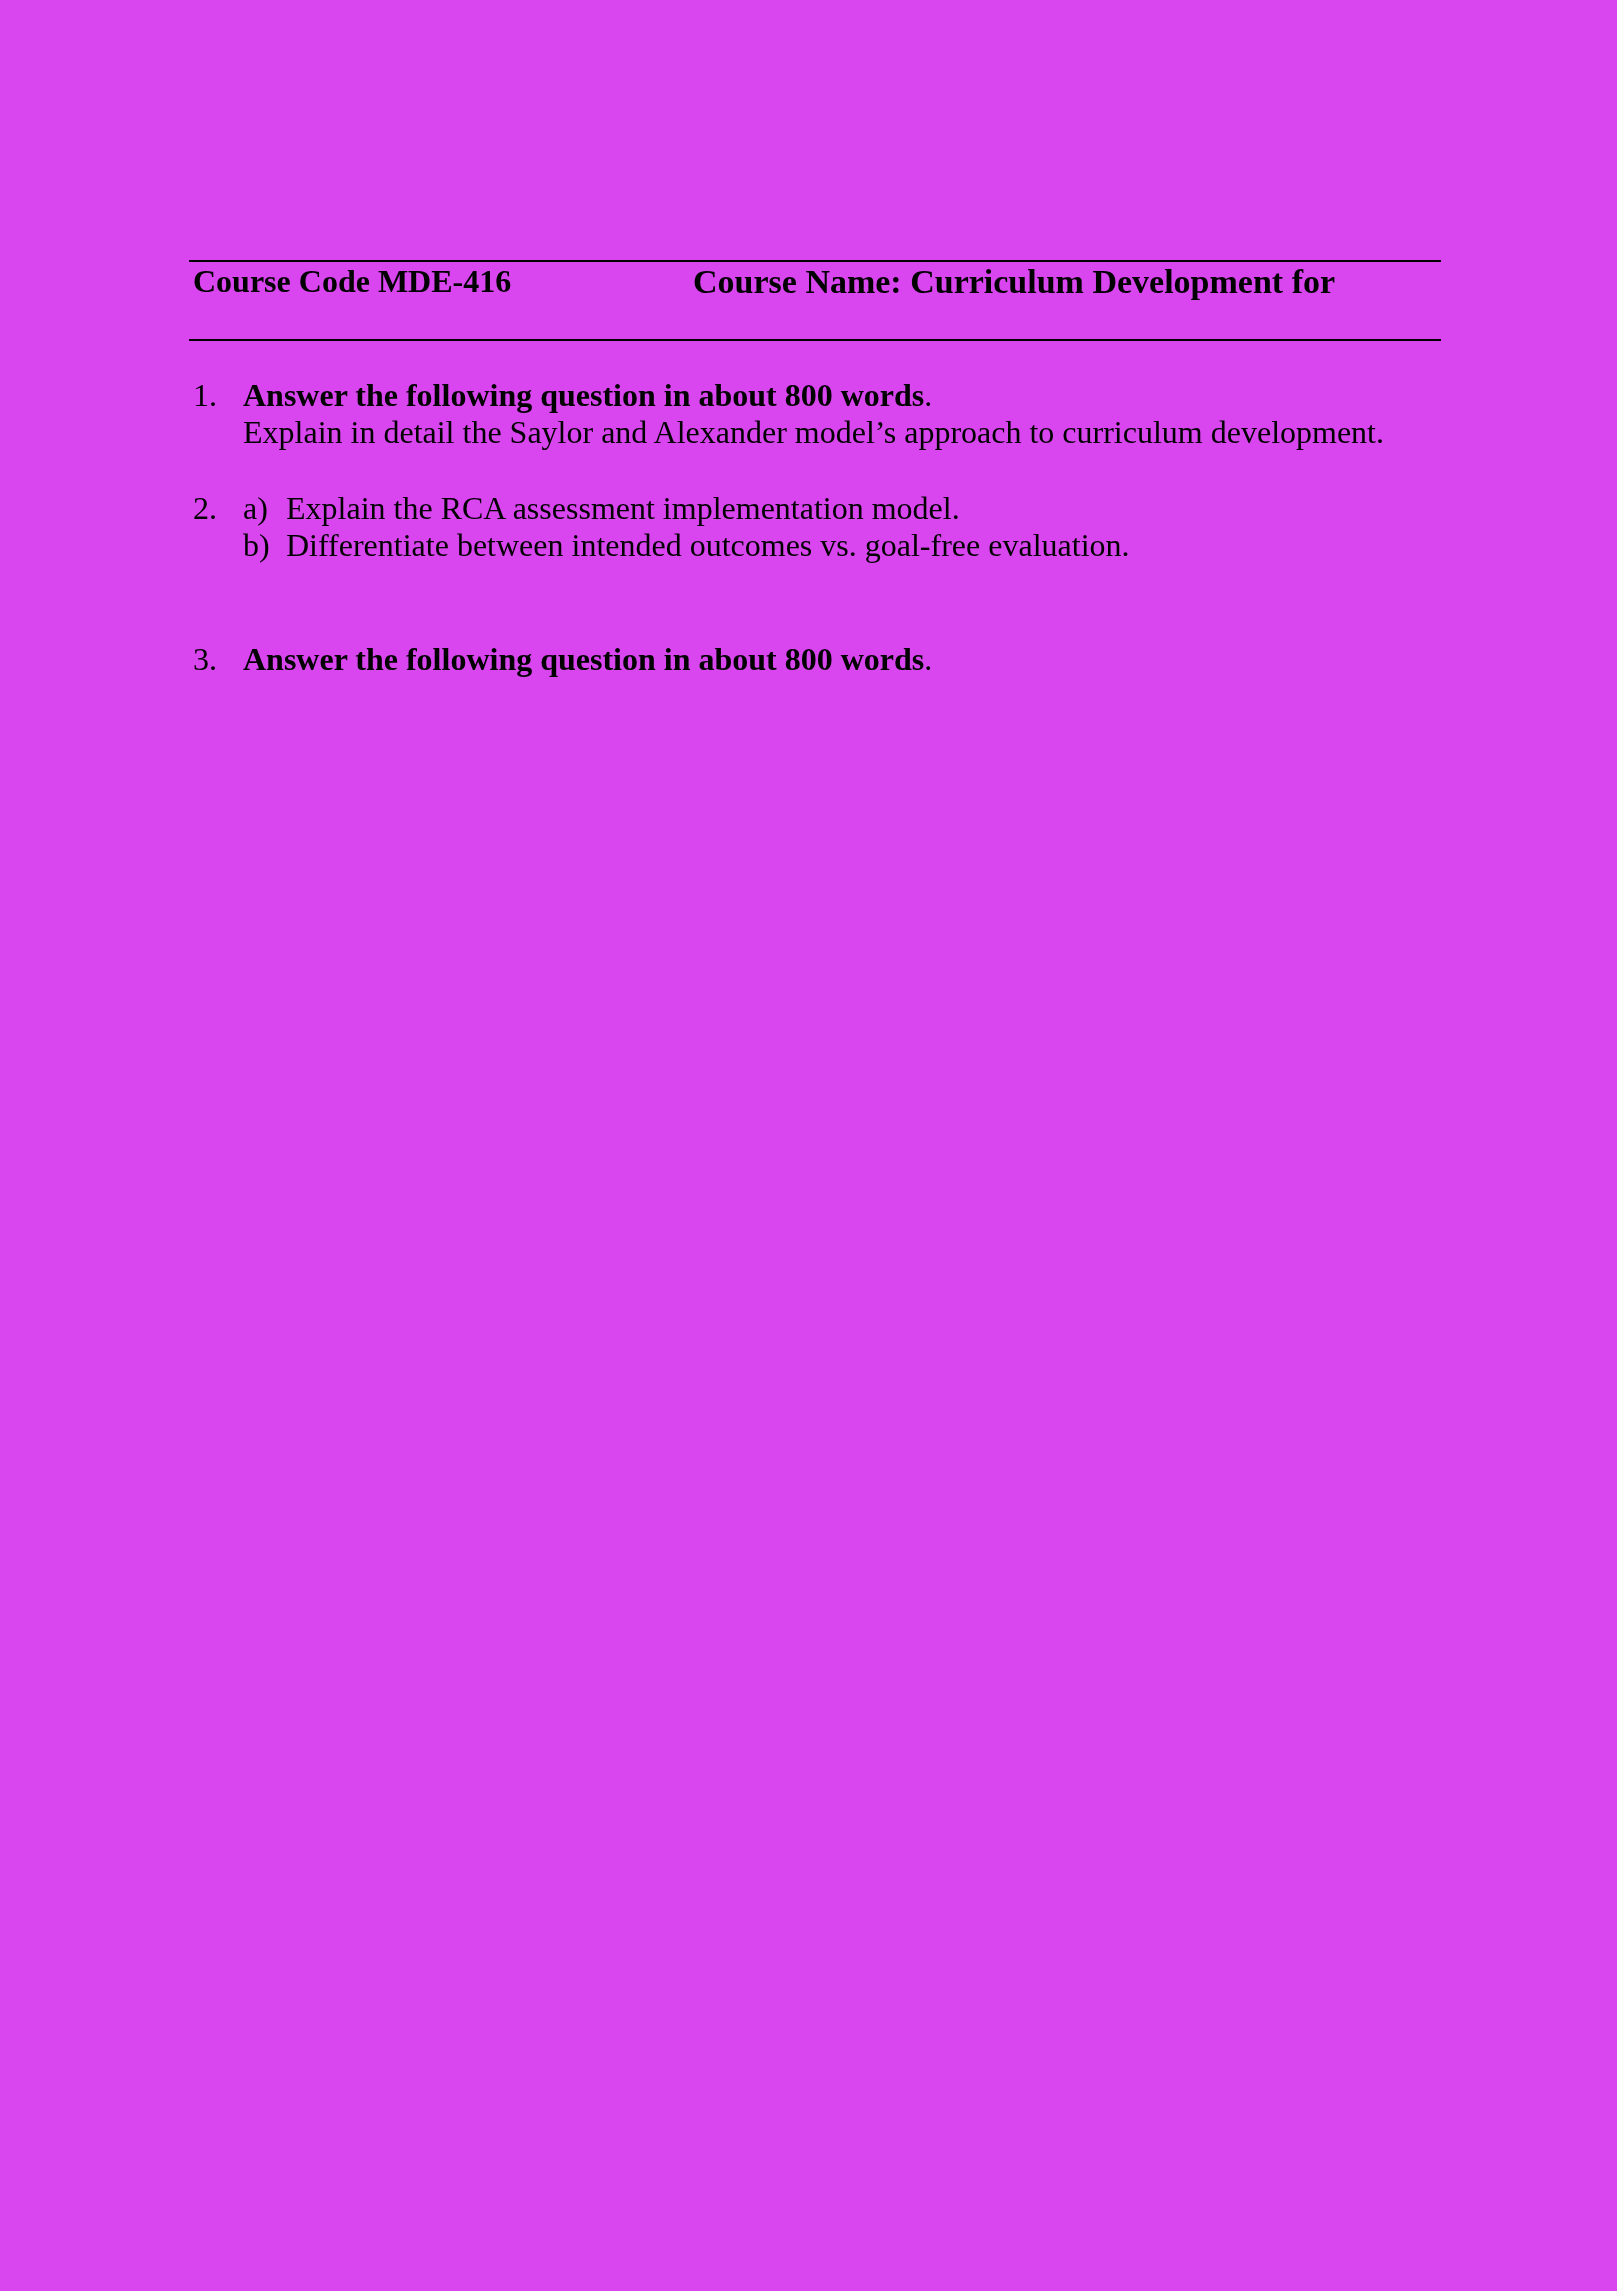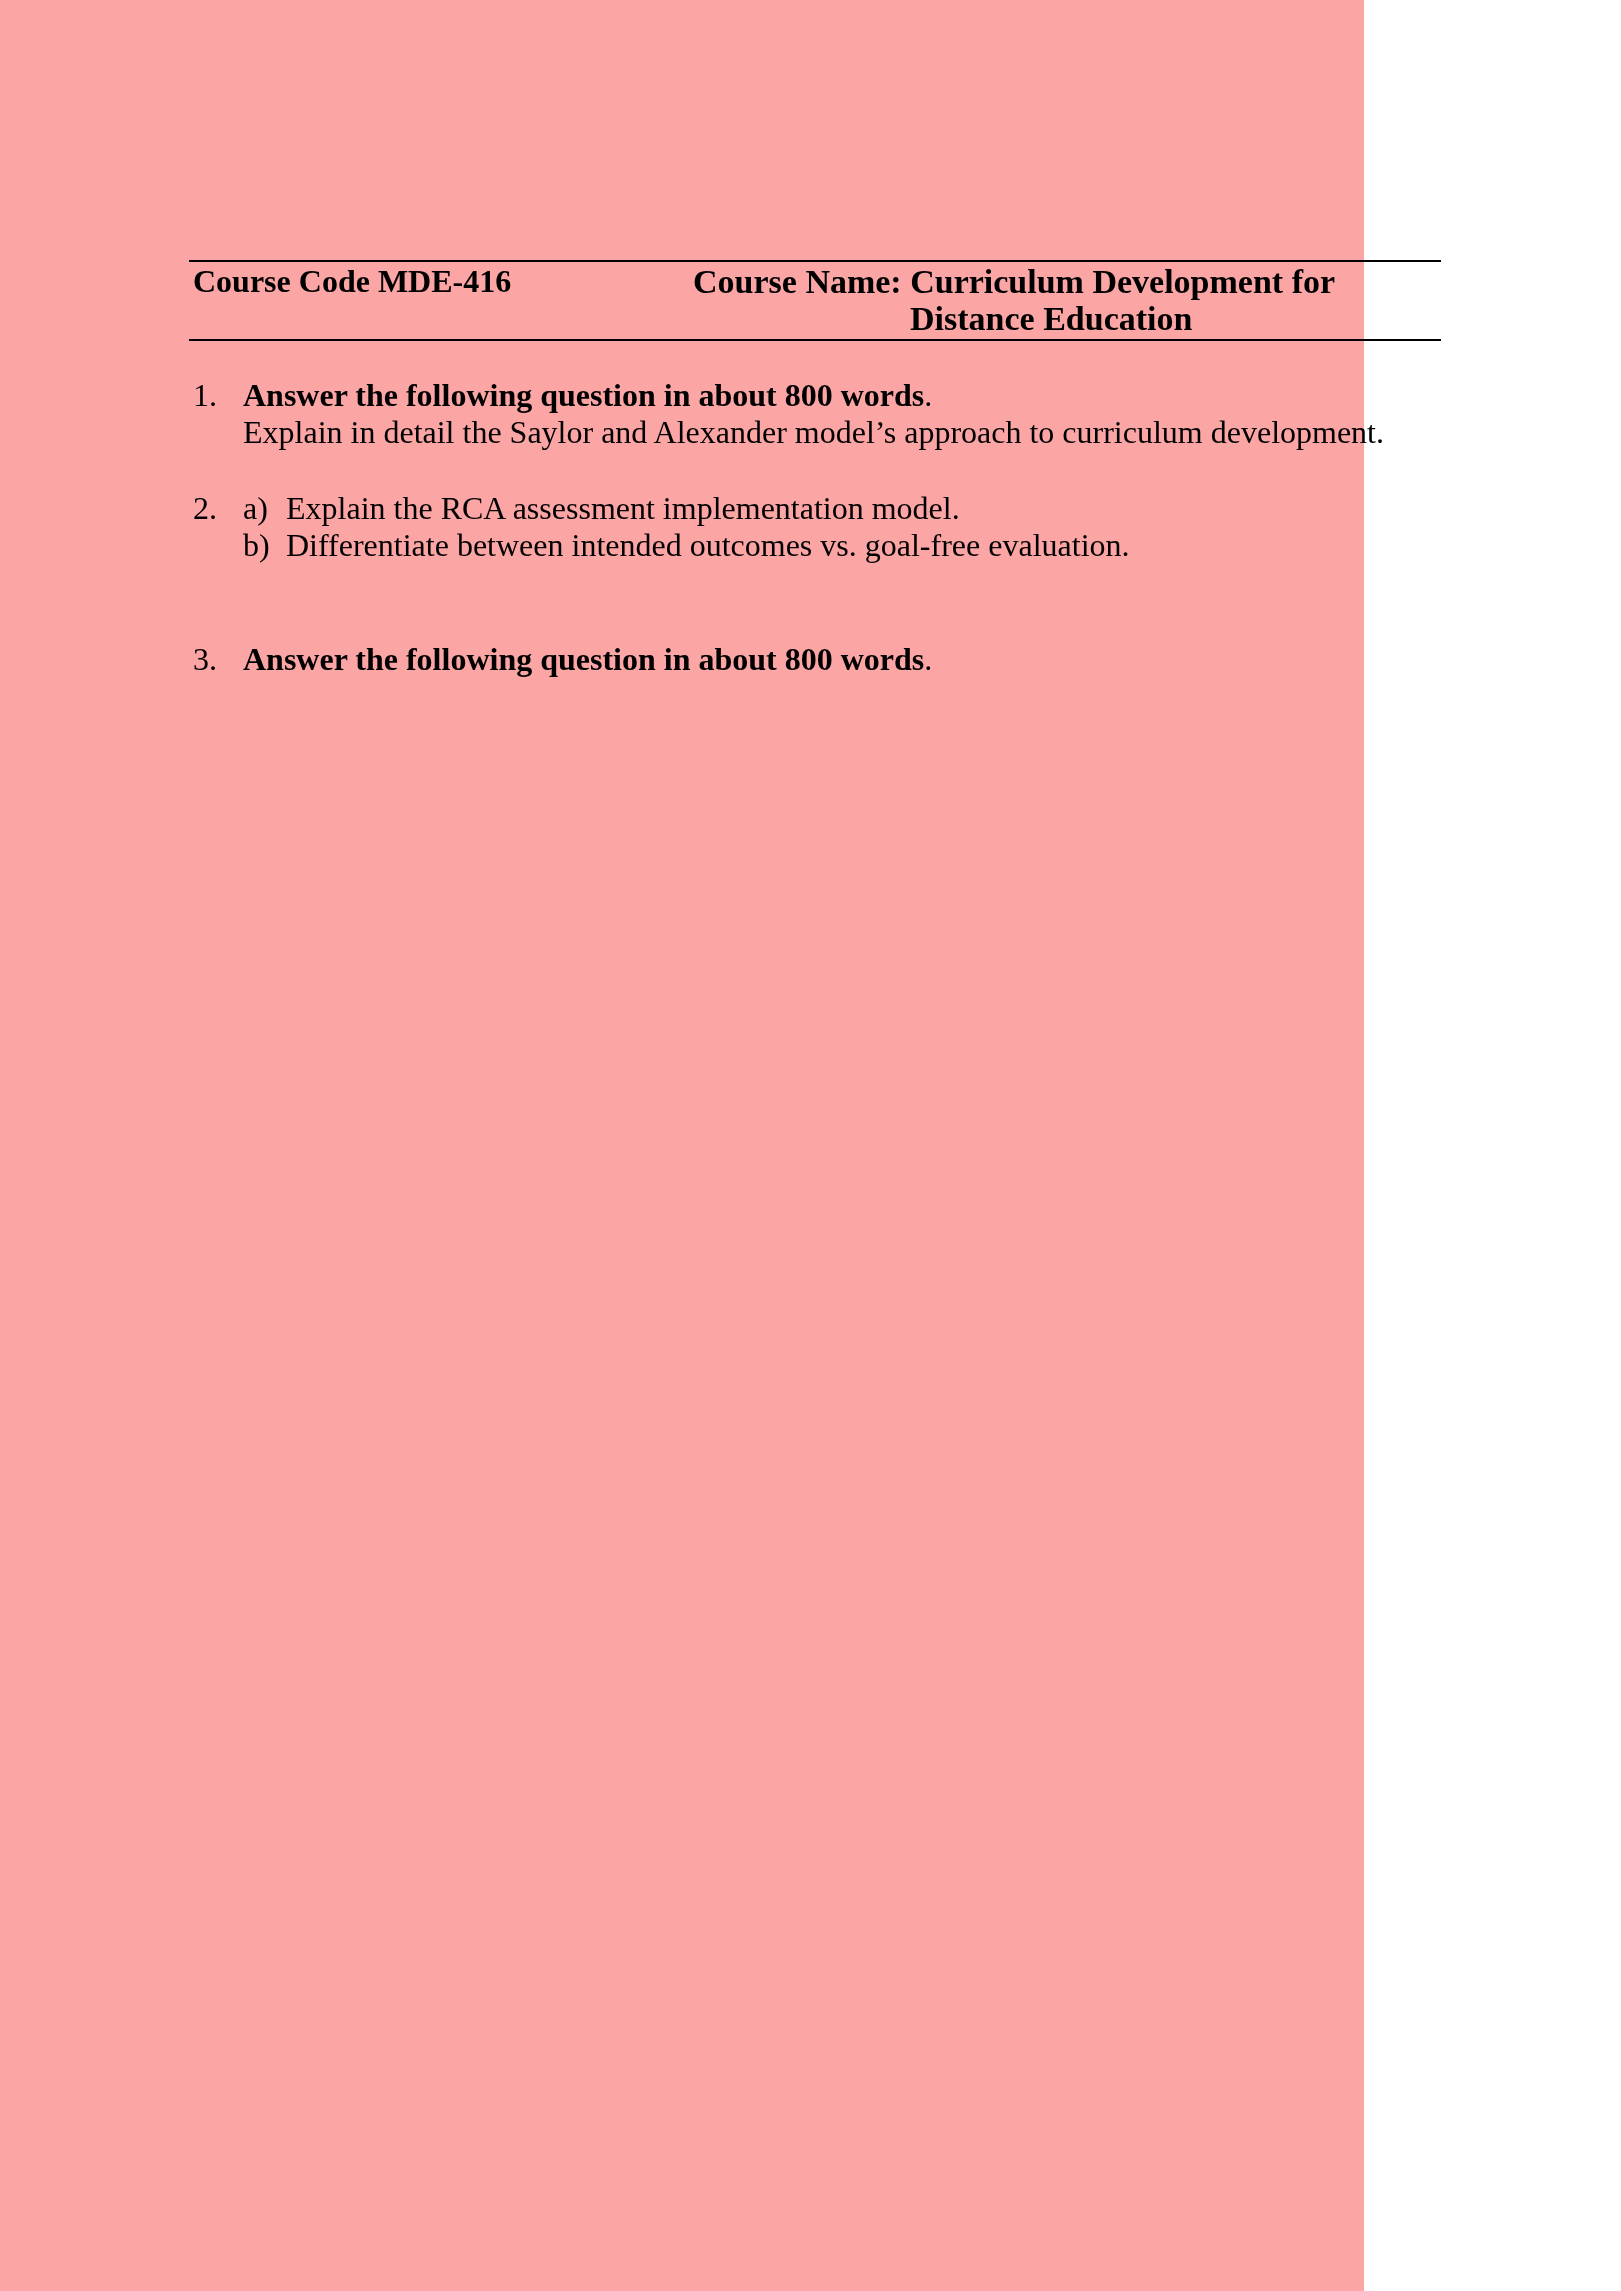--- a/index.html
+++ b/index.html
@@ -12,23 +12,23 @@
       height: 2292px;
       position: relative;
       font-family: "Liberation Serif", "DejaVu Serif", serif;
       color: #000000;
       overflow: hidden;
     }
     .page {
       position: absolute;
       left: 0;
       top: 0;
-      width: 1364px;
+      width: 1617px;
       height: 2292px;
-      background: #fca5a5;
+      background: #d946ef;
     }
     .rule {
       position: absolute;
       left: 189px;
       width: 1252px;
       height: 0;
       border-top: 2px solid #000;
     }
     .rule.top { top: 260px; }
     .rule.bottom { top: 339px; }
@@ -87,21 +87,20 @@
 <body>
 
 <div class="page">
 
   <div class="rule top"></div>
 
   <div class="header-code">Course Code MDE-416</div>
 
   <div class="header-name">
     <span>Course Name: Curriculum Development for</span>
-    <span class="line2">Distance Education</span>
   </div>
 
   <div class="rule bottom"></div>
 
   <div class="question q1" style="top:377px;">
     <span class="q-num">1.</span>
     <div class="q-body">
       <div class="q-instr"><b>Answer the following question in about 800 words</b><span>.</span></div>
       <span class="q-text">Explain in detail the Saylor and Alexander model’s approach to curriculum development.</span>
     </div>

